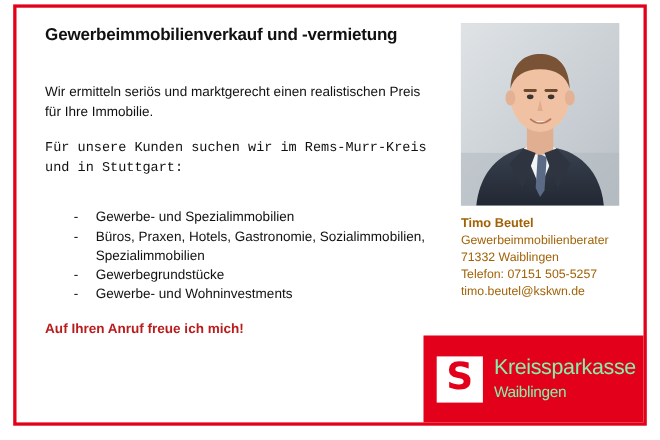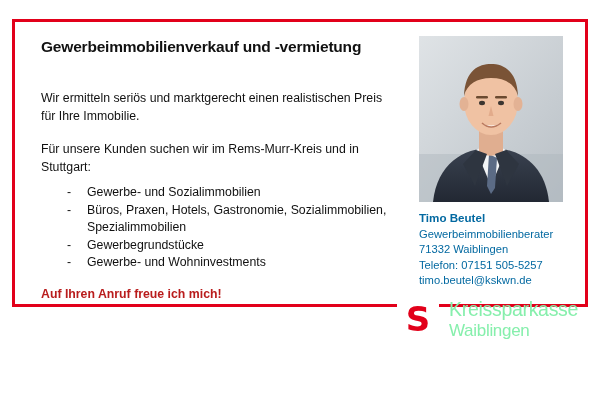--- a/index.html
+++ b/index.html
@@ -9,23 +9,23 @@
   }
   body {
     width: 600px;
     height: 400px;
     font-family: "Liberation Sans", sans-serif;
     overflow: hidden;
   }
   .ad {
     position: absolute;
     left: 12px;
-    top: 19px;
+    top: 4px;
     width: 576px;
-    height: 288px;
+    height: 383px;
     background: #ffffff;
     border: 3px solid #e2001a;
     box-sizing: border-box;
   }
   .inner {
     position: absolute;
     left: 0; top: 0; right: 0; bottom: 0;
   }
 
   
@@ -47,21 +47,22 @@
     top: 68px;
     width: 350px;
     color: #111111;
   }
   .para {
     font-size: 12.3px;
     line-height: 17.5px;
     margin: 0 0 16px 0;
   }
   .para.tight {
-    margin-bottom: 8px;
+    margin-bottom: 28px;
+    font-family: Liberation Mono, monospace;
   }
   ul.bullets {
     margin: 0 0 14px 0;
     padding: 0;
     list-style: none;
   }
   ul.bullets li {
     font-size: 12.3px;
     line-height: 17.5px;
     padding-left: 46px;
@@ -92,21 +93,21 @@
     background: #c9ced3;
   }
   .photo svg { display: block; }
 
   
   .contact {
     position: absolute;
     left: 404px;
     top: 188px;
     width: 160px;
-    color: #0369a1;
+    color: #a16207;
   }
   .contact .name {
     font-size: 11.6px;
     font-weight: bold;
     line-height: 15.5px;
     margin-bottom: 1px;
   }
   .contact .line {
     font-size: 11.2px;
     line-height: 15.5px;
@@ -145,41 +146,41 @@
   }
   .logo-text {
     color: #86efac;
   }
   .logo-text .l1 {
     font-size: 19.5px;
     line-height: 22px;
     letter-spacing: -0.3px;
   }
   .logo-text .l2 {
-    font-size: 17px;
+    font-size: 14px;
     line-height: 22px;
     letter-spacing: -0.3px;
   }
 </style>
 </head>
 <body>
 
 <div class="ad">
   <div class="inner">
 
     <div class="headline">Gewerbeimmobilienverkauf und -vermietung</div>
 
     <div class="body-col">
       <p class="para">Wir ermitteln seriös und marktgerecht einen realistischen Preis für Ihre Immobilie.</p>
       <p class="para tight">Für unsere Kunden suchen wir im Rems-Murr-Kreis und in Stuttgart:</p>
 
       <ul class="bullets">
         <li>
           <span class="dash">-</span>
-          <span>Gewerbe- und Sozialimmobilien</span>
+          <span>Gewerbe- und Spezialimmobilien</span>
         </li>
         <li>
           <span class="dash">-</span>
           <span>Büros, Praxen, Hotels, Gastronomie, Sozialimmobilien, Spezialimmobilien</span>
         </li>
         <li>
           <span class="dash">-</span>
           <span>Gewerbegrundstücke</span>
         </li>
         <li>

